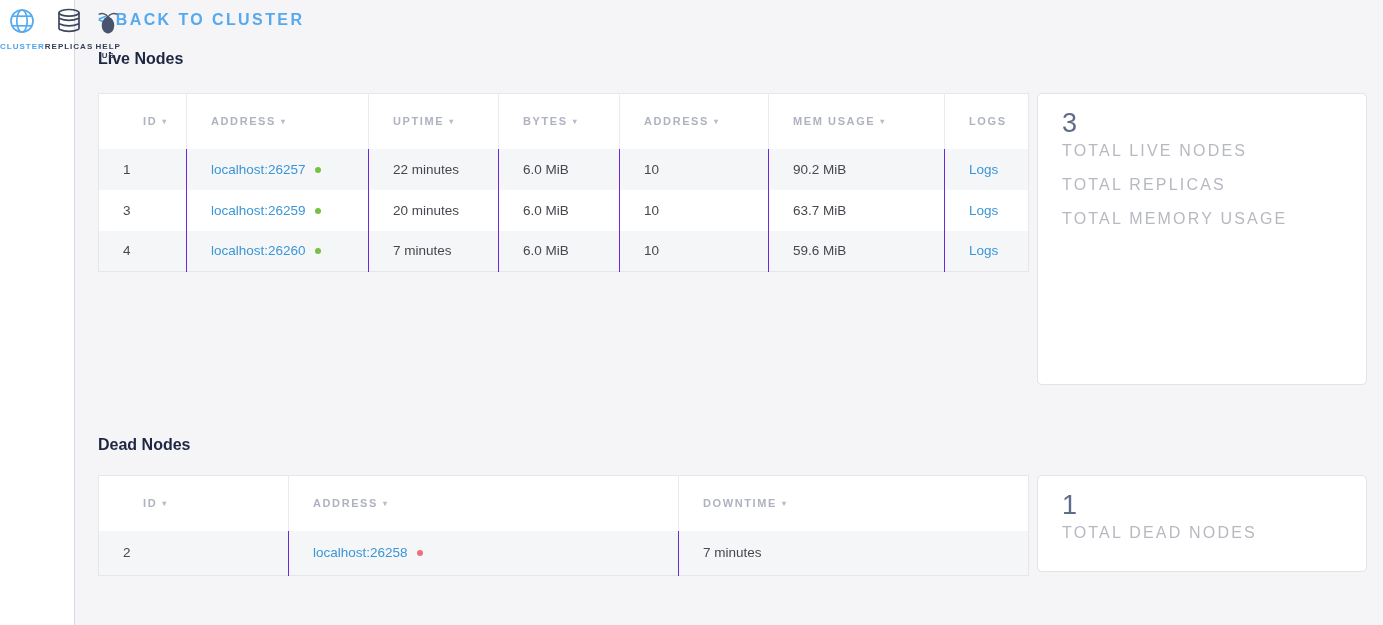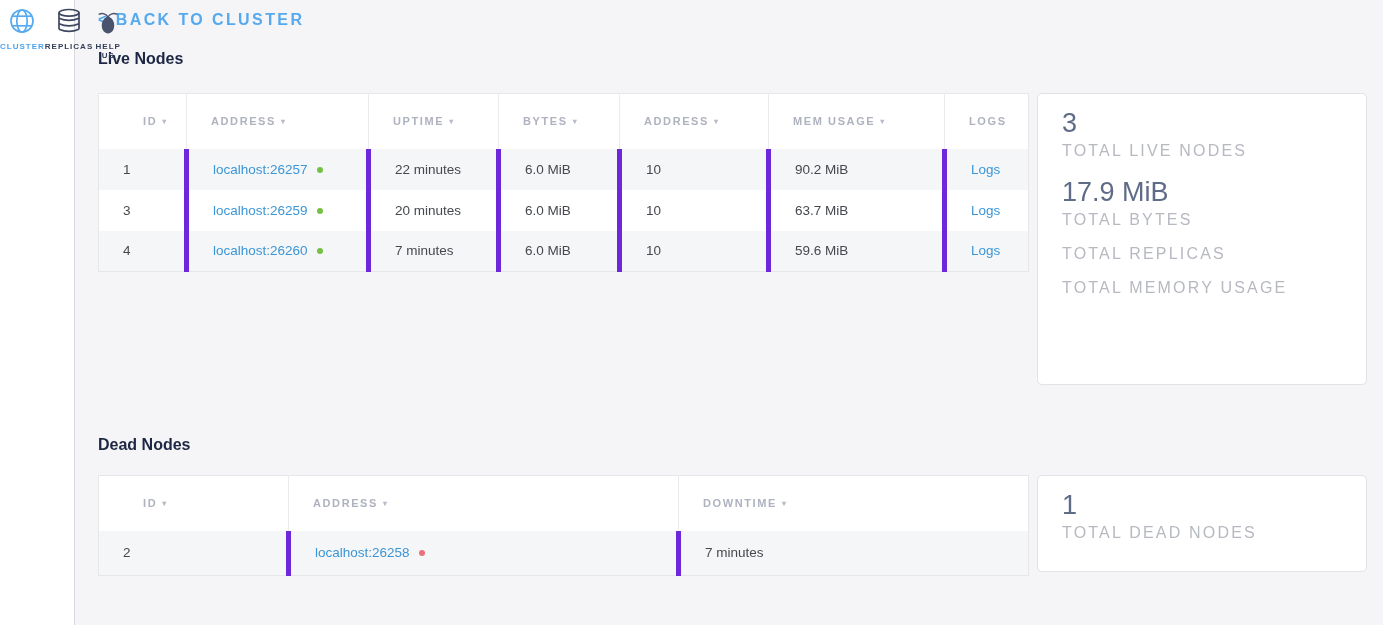--- a/index.html
+++ b/index.html
@@ -55,21 +55,21 @@
     padding: 0 8px 0 24px;
     font-size: 11px; font-weight: 700; letter-spacing: 1.6px;
     color: #afb2bf; background: #ffffff;
     border-left: 1px solid #ebebee;
     white-space: nowrap; overflow: hidden;
   }
   table.nodes th:first-child { border-left: none; padding-left: 44px; }
   table.nodes td {
     vertical-align: middle; padding: 0 8px 0 24px;
     font-size: 13.5px; color: #45484e;
-    border-left: 5px solid #6d28d9;
+    border-left: 1px solid #6d28d9;
     white-space: nowrap; overflow: hidden;
   }
   table.nodes td:first-child { border-left: none; }
   table.live td { height: 41px; }
   table.dead td { height: 45px; }
   table.nodes tbody tr.alt { background: #f5f6f8; }
 
   .sort-arrow { font-size: 8px; color: #b9bcc7; margin-left: 5px; vertical-align: 1px; }
 
   a.cell-link { color: #3b96d6; text-decoration: none; cursor: pointer; }
@@ -196,24 +196,20 @@
         </tr>
       </tbody>
     </table>
 
     <div class="summary-panel live-panel">
       <div class="stat">
         <div class="stat-value">3</div>
         <div class="stat-label">TOTAL LIVE NODES</div>
       </div>
       <div class="stat">
-        <div class="stat-value">17.9 MiB</div>
-        <div class="stat-label">TOTAL BYTES</div>
-      </div>
-      <div class="stat">
         <div class="stat-label">TOTAL REPLICAS</div>
       </div>
       <div class="stat">
         <div class="stat-label">TOTAL MEMORY USAGE</div>
       </div>
     </div>
   </div>
 
   
   <h2 class="section-title dead">Dead Nodes</h2>

